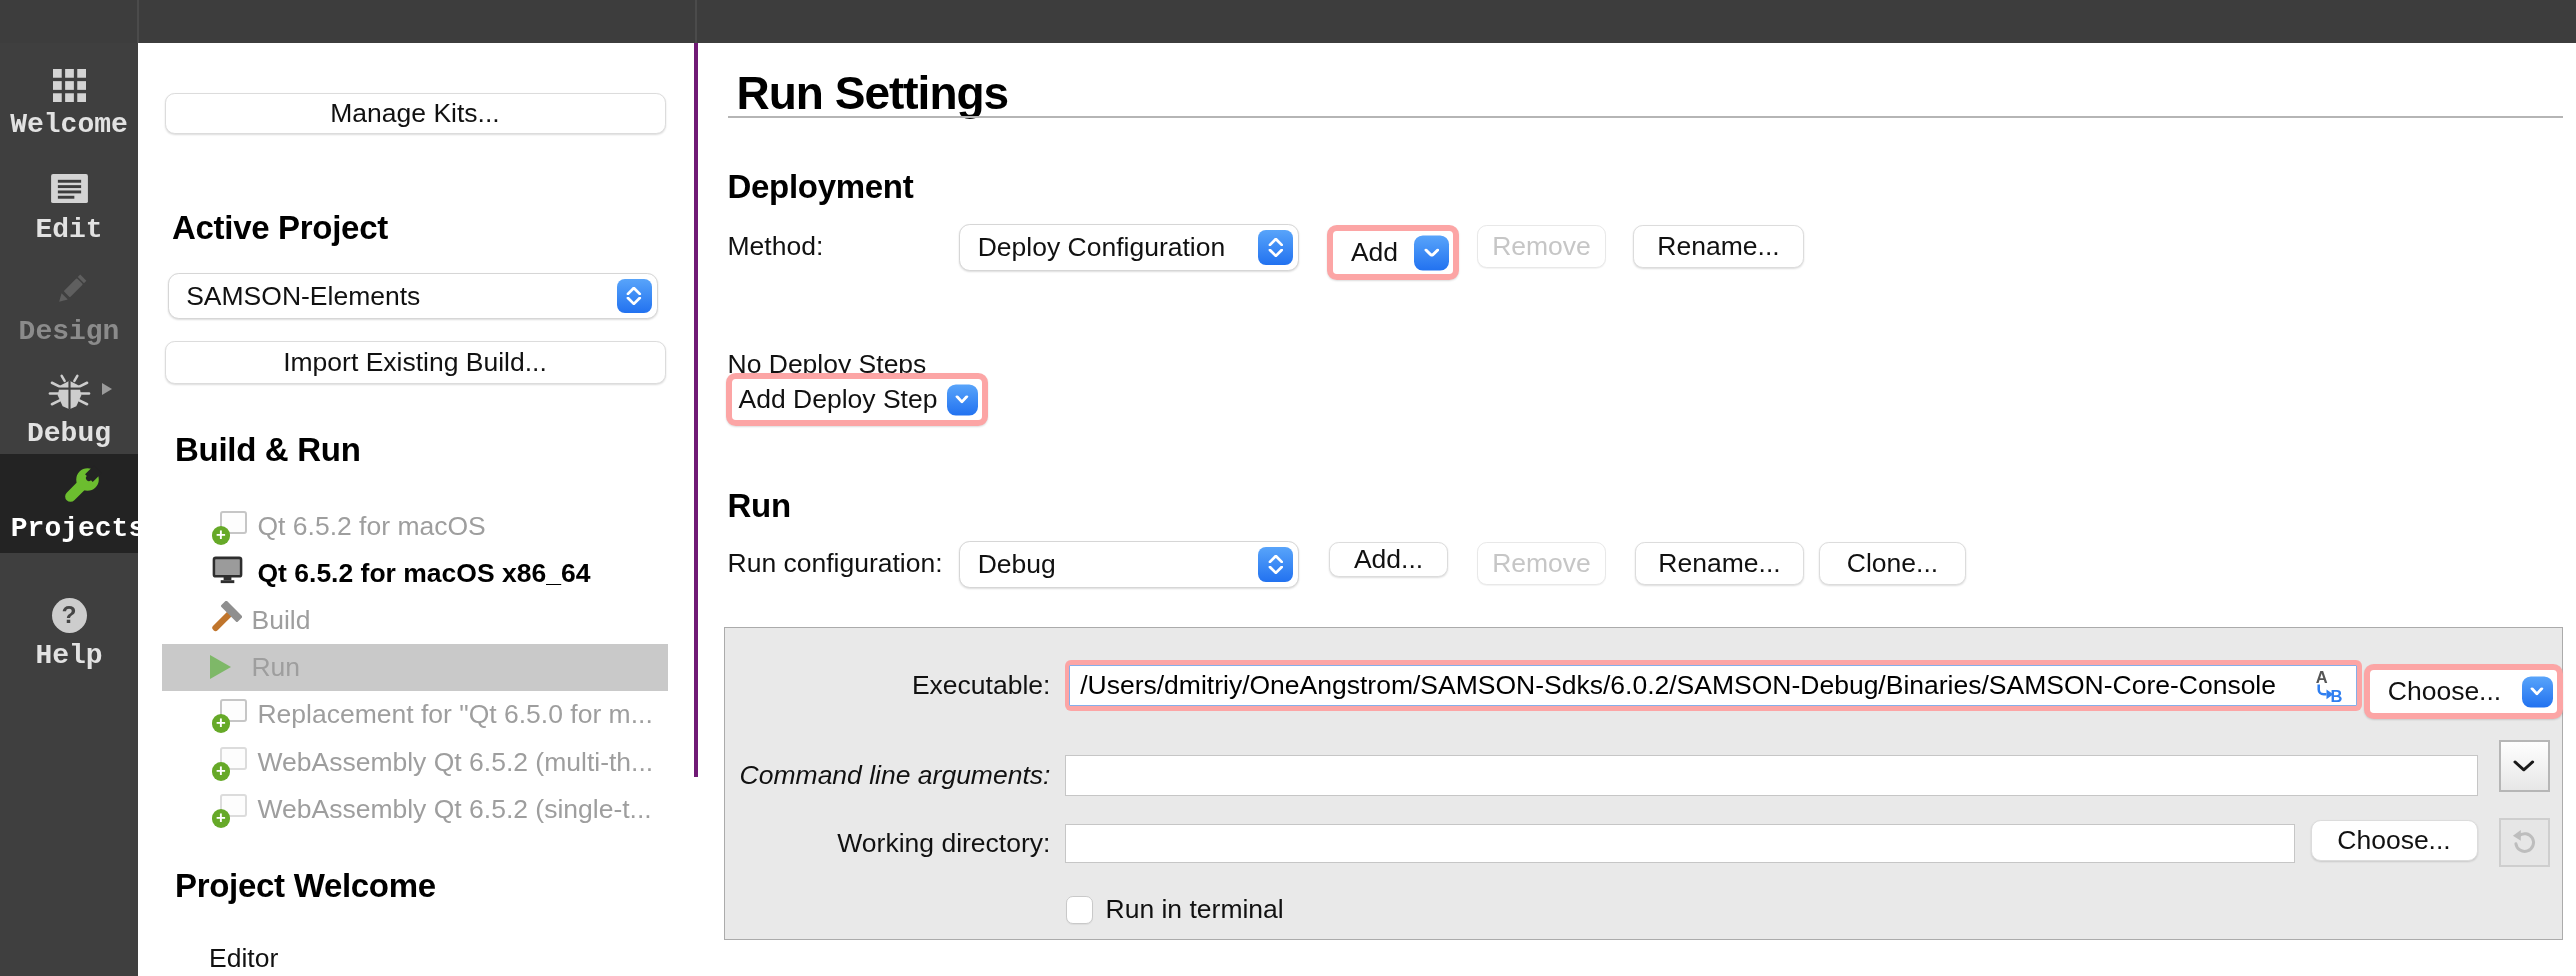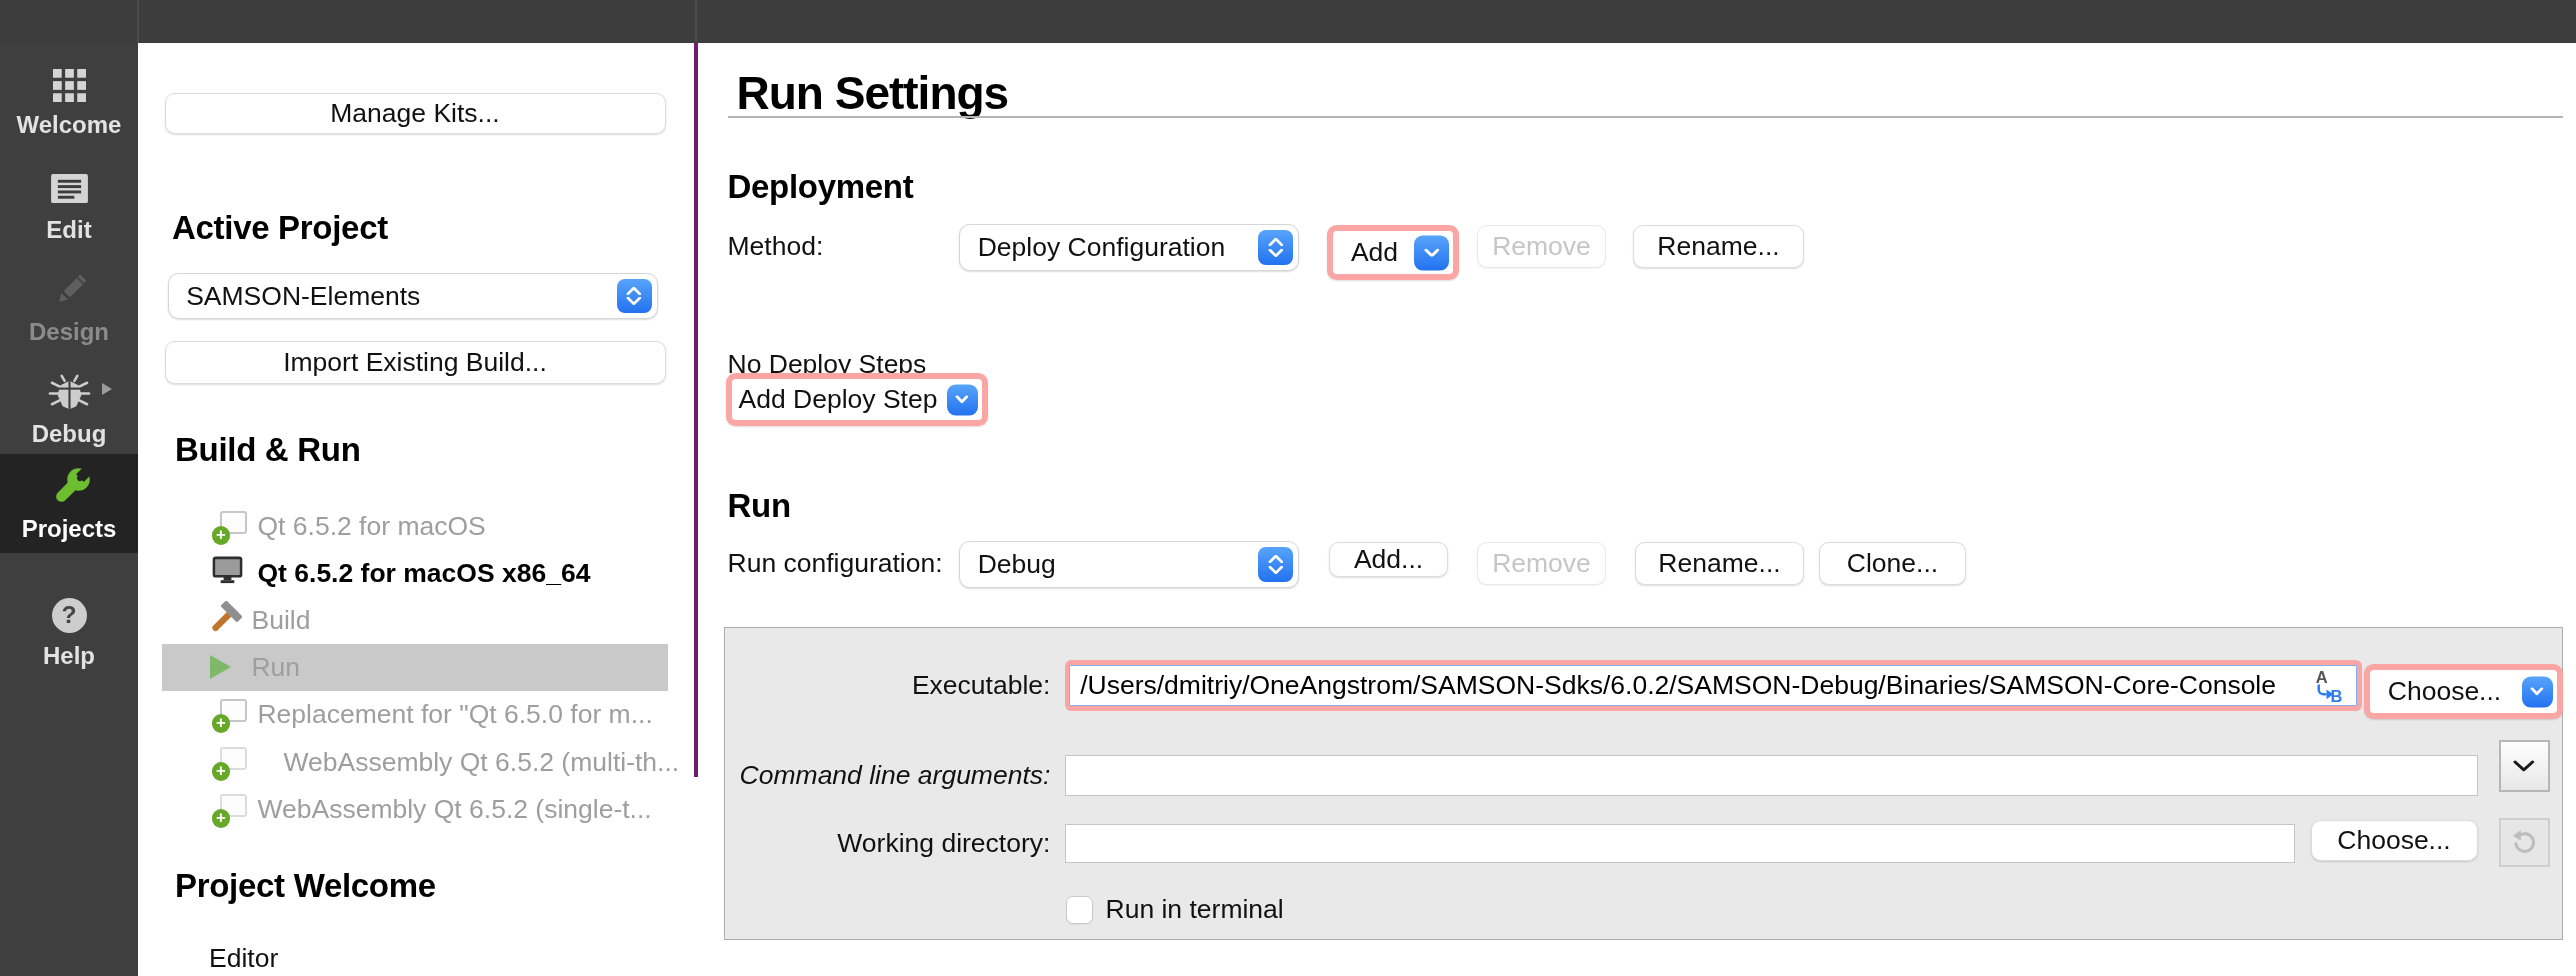--- a/index.html
+++ b/index.html
@@ -7,21 +7,21 @@
           font-family:"Liberation Sans",sans-serif;color:#111;}
   
   .titlebar{position:absolute;left:0;top:0;width:2576px;height:43px;background:#3d3d3d;}
   .tb-sep{position:absolute;top:0;width:2px;height:43px;background:#4b4b4b;}
   .tb-sep1{left:137px;}
   .tb-sep2{left:695px;}
   
   .sidebar{position:absolute;left:0;top:43px;width:138px;height:933px;background:#3f3f3f;}
   .sb-item{position:absolute;left:0;width:138px;text-align:center;cursor:default;}
   .sb-ico{height:45px;display:flex;align-items:center;justify-content:center;}
-  .sb-label{margin-top:5.9px;font-size:24px;font-weight:700;color:#e2e2e2;line-height:23.6px;}
+  .sb-label{margin-top:5.9px;font-size:28px;font-weight:700;color:#e2e2e2;line-height:23.6px;font-family:Liberation Mono, monospace;}
   .sb-welcome{top:19.6px;} .sb-edit{top:124px;} .sb-design{top:226px;} .sb-debug{top:328px;}
   .sb-help{top:550px;}
   .sb-design .sb-label{color:#8b8b8b;}
   .projects-block{position:absolute;left:0;top:411px;width:138px;height:99px;background:#232323;}
   .projects-block .sb-item{top:11.8px;}
   .projects-block .sb-label{color:#ffffff;}
   .debug-arrow{position:absolute;left:102px;top:11.8px;width:0;height:0;
     border-top:6.9px solid transparent;border-bottom:6.9px solid transparent;border-left:10.8px solid #9b9b9b;}
   .help-circle{width:35px;height:35px;border-radius:50%;background:#cdcdcd;position:relative;}
   .help-circle::before{content:"?";position:absolute;left:0;top:2.9px;width:35px;text-align:center;
@@ -48,21 +48,21 @@
     align-items:center;justify-content:center;gap:2.9px;}
   .project-select{left:29.5px;top:230px;width:488px;height:44px;}
   
   .kit-row{position:absolute;left:23.6px;width:506px;height:47px;display:flex;align-items:center;
     font-size:26.5px;color:#9e9e9e;cursor:default;}
   .kit-row .kit-ico{position:relative;width:39px;height:39px;margin-right:7.9px;flex:none;}
   .kit-row.indent{padding-left:43px;width:463px;}
   .kit-row.sel{background:#c9c9c9;}
   .kit-row.activekit{color:#000;font-weight:700;}
   .kr0{top:460px;} .kr1{top:507px;} .kr2{top:554px;} .kr3{top:601px;} .kr4{top:648px;}
-  .kr5{top:696px;gap:26px;} .kr6{top:743px;}
+  .kr5{top:696px;} .kr6{top:743px;}
   .row-pad{padding-left:49px;}
   .ka-win{position:absolute;right:2.9px;top:3.9px;width:22.6px;height:19.6px;border:2.9px solid #c6c6c6;
     border-radius:2.9px;background:#fdfdfd;}
   .faded .ka-win{border-color:#dcdcdc;}
   .ka-badge{position:absolute;left:1px;bottom:1px;width:18.7px;height:18.7px;border-radius:50%;
     background:#66a928;}
   .ka-badge::before{content:"+";position:absolute;left:0;top:-1px;width:18.7px;text-align:center;
     color:#fff;font-size:16.7px;font-weight:700;line-height:19.6px;}
   .play-tri{position:absolute;left:5.9px;top:6.9px;width:0;height:0;border-top:12.8px solid transparent;
     border-bottom:12.8px solid transparent;border-left:21.6px solid #7eb868;}
@@ -198,21 +198,21 @@
           <path d="M13 14 L23 9 L33 14 L35 24 L30 35 L23 38 L16 35 L11 24 Z" fill="#cdcdcd"></path>
           <line x1="23" y1="9" x2="23" y2="38" stroke="#3f3f3f" stroke-width="2.2"></line>
           <line x1="12" y1="17" x2="34" y2="17" stroke="#3f3f3f" stroke-width="2.2"></line>
         </svg>
       </div>
       <div class="debug-arrow"></div>
       <div class="sb-label">Debug</div>
     </div>
 
     <div class="projects-block">
-      <div class="sb-item" style="top:11.8px;">
+      <div class="sb-item" style="top:11.8px;padding-left:9px;">
         <div class="sb-ico">
           <svg width="51" height="51" viewBox="0 0 52 52">
             <g transform="rotate(45 26 26)">
               <rect x="20.5" y="16" width="11" height="27" rx="5.5" fill="#6cbd2f"></rect>
               <circle cx="26" cy="13" r="11.5" fill="#6cbd2f"></circle>
               <rect x="20.5" y="-2" width="11" height="13" fill="#232323"></rect>
               <circle cx="26" cy="11" r="3" fill="#232323"></circle>
             </g>
           </svg>
         </div>

